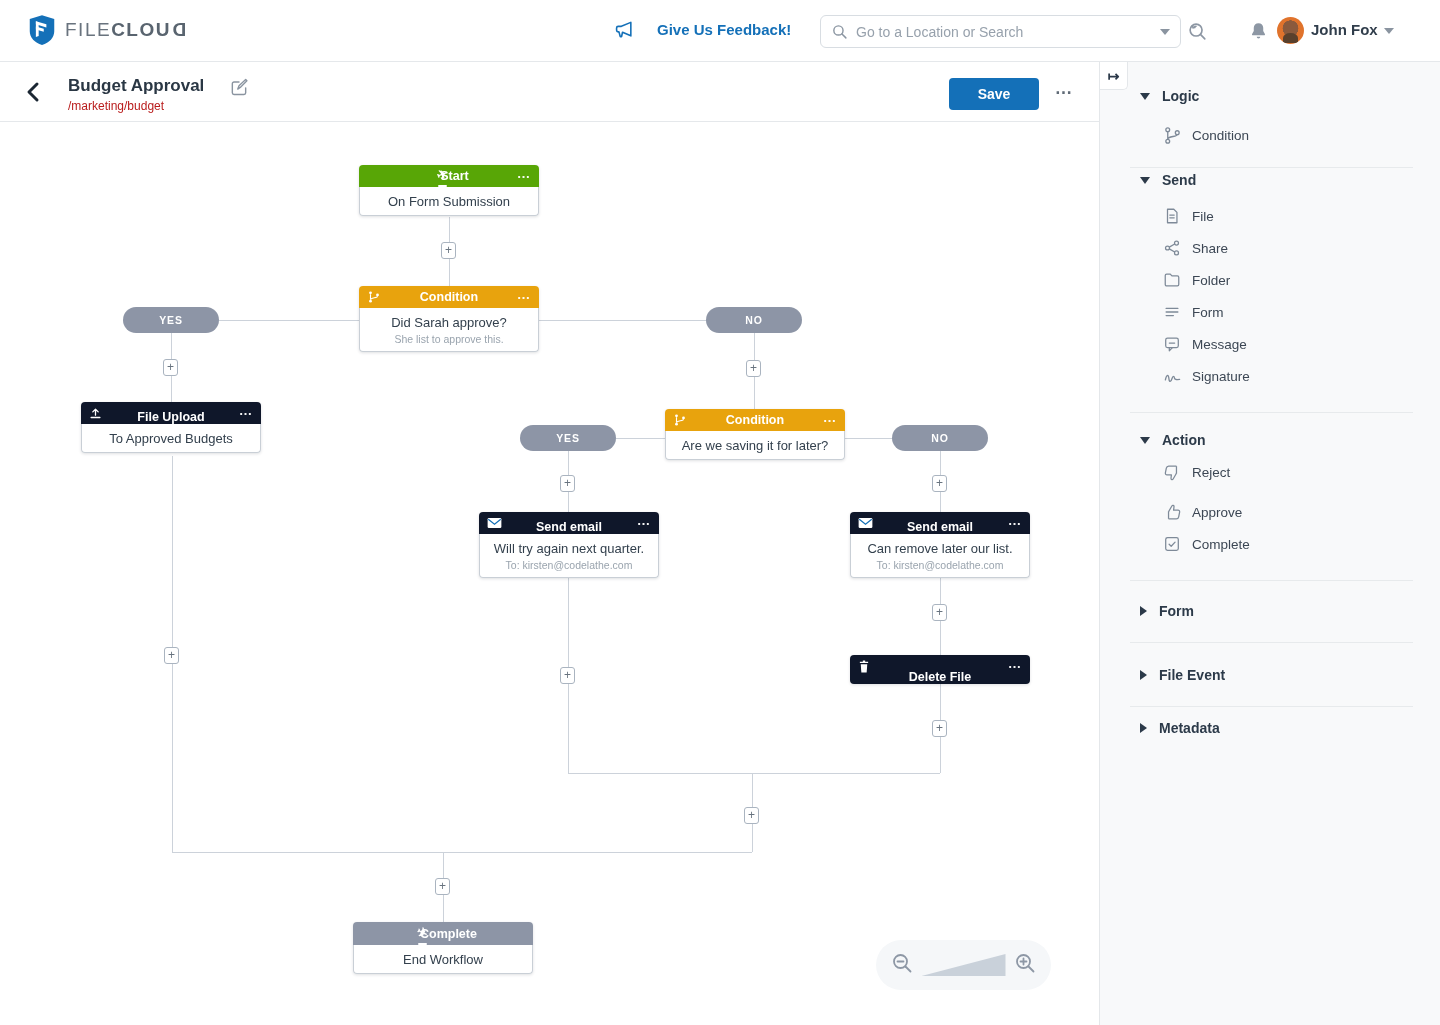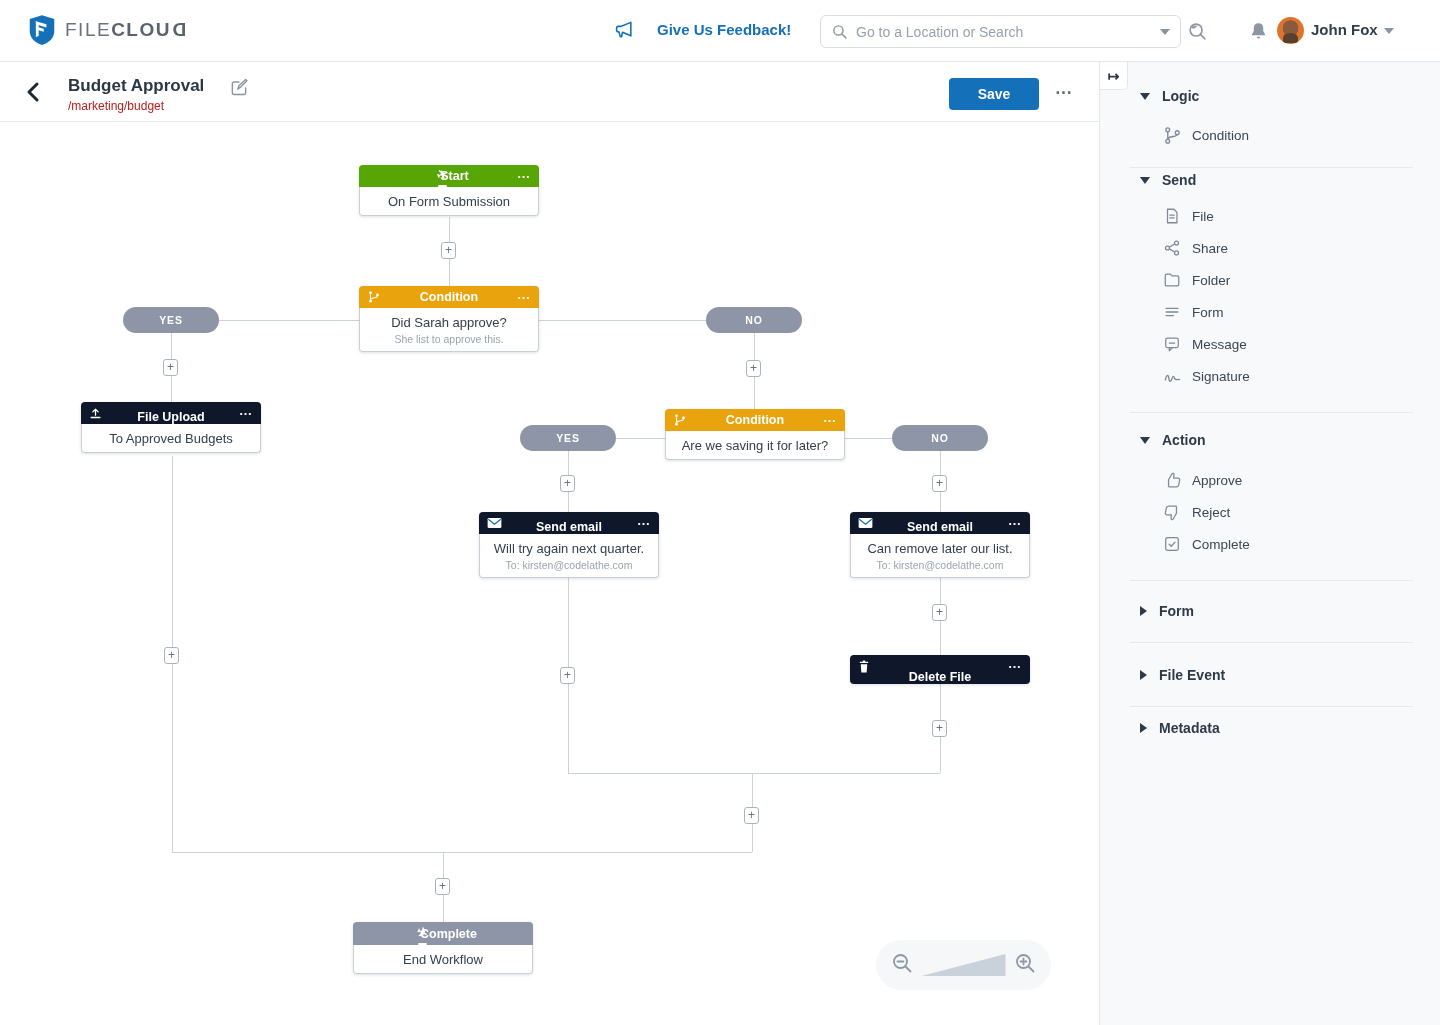--- a/index.html
+++ b/index.html
@@ -427,40 +427,40 @@
         </svg>
     </span>
     <span class="lbl">Signature</span>
   </div>
   <div class="divider" style="margin-top:24px"></div>
 
   <div class="sec-head" style="margin-top:15px">
     <span class="tri open"></span>
     <span class="lbl">Action</span>
   </div>
+  <div class="side-item" style="margin-top:8px">
+    <span class="ic">
+      <svg width="19" height="19" viewBox="0 0 24 24">
+          <path d="M17 13.5 V4" stroke="#7e8a98" stroke-width="1.6" fill="none"></path>
+          <path d="M17 13 l-4.2 7.2 c-.9 1.5-2.9.8-2.7-.9 l.5-4.3 H5 c-1.3 0-2.2-1.2-2-2.4 l1.2-6 C4.5 5.1 5.7 4 7.2 4 H17" fill="none" stroke="#7e8a98" stroke-width="1.6" stroke-linejoin="round"></path>
+        </svg>
+    </span>
+    <span class="lbl">Reject</span>
+  </div>
   <div class="side-item" style="margin-top:16px">
     <span class="ic">
       <svg width="19" height="19" viewBox="0 0 24 24">
           <path d="M7 10.5 V20" stroke="#7e8a98" stroke-width="1.6" fill="none"></path>
           <path d="M7 11 l4.2-7.2 c.9-1.5 2.9-.8 2.7.9 L13.4 9 H19 c1.3 0 2.2 1.2 2 2.4 l-1.2 6 c-.3 1.5-1.5 2.6-3 2.6 H7" fill="none" stroke="#7e8a98" stroke-width="1.6" stroke-linejoin="round"></path>
         </svg>
     </span>
     <span class="lbl">Approve</span>
   </div>
   <div class="side-item" style="margin-top:8px">
     <span class="ic">
-      <svg width="19" height="19" viewBox="0 0 24 24">
-          <path d="M17 13.5 V4" stroke="#7e8a98" stroke-width="1.6" fill="none"></path>
-          <path d="M17 13 l-4.2 7.2 c-.9 1.5-2.9.8-2.7-.9 l.5-4.3 H5 c-1.3 0-2.2-1.2-2-2.4 l1.2-6 C4.5 5.1 5.7 4 7.2 4 H17" fill="none" stroke="#7e8a98" stroke-width="1.6" stroke-linejoin="round"></path>
-        </svg>
-    </span>
-    <span class="lbl">Reject</span>
-  </div>
-  <div class="side-item" style="margin-top:8px">
-    <span class="ic">
       <svg width="18" height="18" viewBox="0 0 20 20">
           <rect x="3" y="3" width="14" height="14" rx="2" fill="none" stroke="#7e8a98" stroke-width="1.4"></rect>
           <path d="M6.8 10.2 l2.3 2.3 4.3-4.6" fill="none" stroke="#7e8a98" stroke-width="1.4" stroke-linecap="round" stroke-linejoin="round"></path>
         </svg>
     </span>
     <span class="lbl">Complete</span>
   </div>
   <div class="divider" style="margin-top:24px"></div>
 
   <div class="sec-head" style="margin-top:18px">

